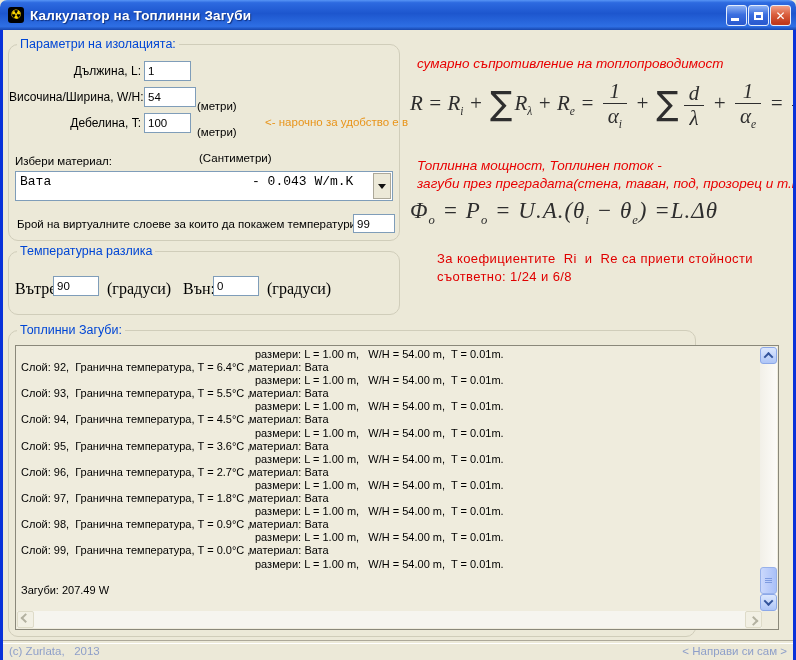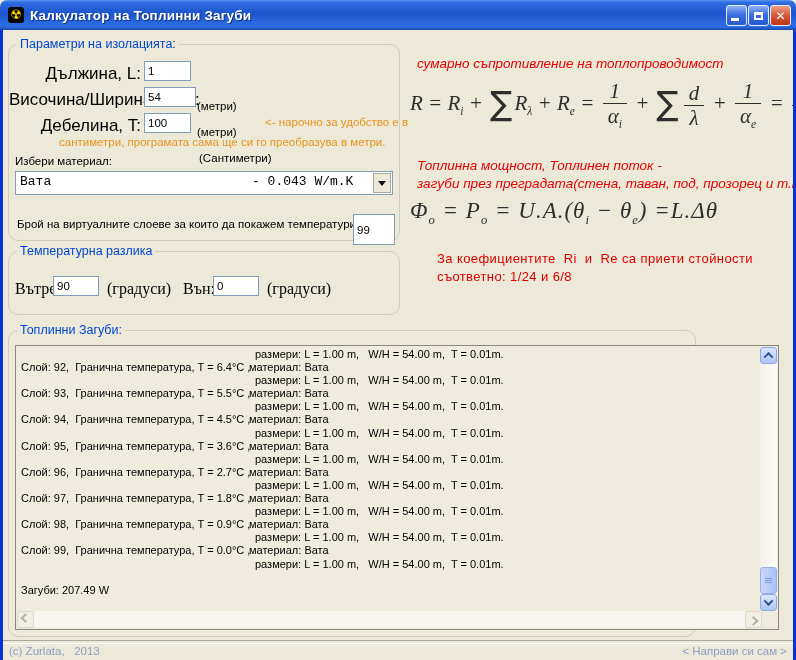--- a/index.html
+++ b/index.html
@@ -24,27 +24,27 @@
   .side{position:absolute;top:30px;bottom:0;width:3px;background:#0831D9;z-index:50;}
   .side.l{left:0}.side.r{right:0}
   
   .group{position:absolute;border:1px solid #D0CDBA;border-radius:10px;box-sizing:border-box;}
   .gtitle{position:absolute;top:-8px;left:8px;background:#ECE9D8;padding:0 3px;
     color:#0046D5;font-size:12.5px;white-space:pre;}
   #g-params{left:8px;top:44px;width:392px;height:197px;}
   #g-temp{left:8px;top:251px;width:392px;height:64px;}
   #g-loss{left:8px;top:330px;width:688px;height:307px;}
   
-  .rlabel{position:absolute;left:0;width:132px;text-align:right;font-size:17px;white-space:pre;}
+  .rlabel{position:absolute;left:0;width:132px;text-align:right;font-size:12px;white-space:pre;}
   .unit{position:absolute;font-size:11.5px;white-space:pre;margin-top:36px;}
   .tbox{position:absolute;height:20px;box-sizing:border-box;border:1px solid #7F9DB9;background:#fff;
     font-family:"Liberation Sans",sans-serif;font-size:11.5px;padding:0 0 0 3px;margin:0;}
   .orange{position:absolute;color:#E8941A;font-size:11.5px;white-space:pre;}
   #material-label{position:absolute;left:6px;top:110px;font-size:11.5px;}
-  .combo{position:absolute;left:6px;top:126px;width:378px;height:24px;box-sizing:border-box;
+  .combo{position:absolute;left:6px;top:126px;width:378px;height:30px;box-sizing:border-box;
     border:1px solid #7F9DB9;background:#fff;font-family:"Liberation Mono","DejaVu Sans Mono",monospace;
     font-size:13px;line-height:20px;}
   .combo .cval{position:absolute;left:4px;top:0;}
   .combo .ccoef{position:absolute;left:236px;top:0;white-space:pre;}
   .combo-btn{position:absolute;right:1px;top:1px;bottom:1px;width:18px;background:#ECE9D8;
     border:1px solid #ACA899;box-sizing:border-box;display:flex;align-items:center;justify-content:center;}
   .tri-down{width:0;height:0;border-left:4px solid transparent;border-right:4px solid transparent;
     border-top:5px solid #111;}
   #layers-label{position:absolute;left:8px;top:173px;font-size:11.5px;}
   
@@ -130,33 +130,32 @@
     <span class="unit" style="left:188px;top:19px">(метри)</span>
 
     <span class="rlabel" style="top:45px">Височина/Ширина, W/H:</span>
     <input class="tbox" style="left: 135px; top: 42px; width: 52px;" value="54">
     <span class="unit" style="left:188px;top:45px">(метри)</span>
 
     <span class="rlabel" style="top:71px">Дебелина, T:</span>
     <input class="tbox" style="left: 135px; top: 68px; width: 47px;" value="100">
     <span class="unit" style="left:190px;top:71px">(Сантиметри)</span>
     <span class="orange" style="left:256px;top:71px">&lt;- нарочно за удобство е в</span>
-    <span class="orange" style="left:50px;top:91px">сантиметри, програмата сама ще си го преобразува в метри.</span>
 
     <span id="material-label">Избери материал:</span>
     <div class="combo">
       <span class="cval">Вата</span>
       <span class="ccoef">- 0.043 W/m.K</span>
       <span class="combo-btn">
         <span class="tri-down"></span>
       </span>
     </div>
 
     <span id="layers-label">Брой на виртуалните слоеве за които да покажем температури:</span>
-    <input class="tbox" style="left: 344px; top: 169px; width: 42px; height: 31px;" value="99">
+    <input class="tbox" style="left: 344px; top: 169px; width: 42px; height: 19px;" value="99">
   </div>
 
   <div class="group" id="g-temp">
     <span class="gtitle">Температурна разлика</span>
 
     <span class="flabel" style="left:6px;top:28px">Вътре:</span>
     <input class="tbox" style="left: 44px; top: 24px; width: 46px;" value="90">
     <span class="flabel" style="left:98px;top:28px">(градуси)</span>
 
     <span class="flabel" style="left:174px;top:28px">Вън:</span>

